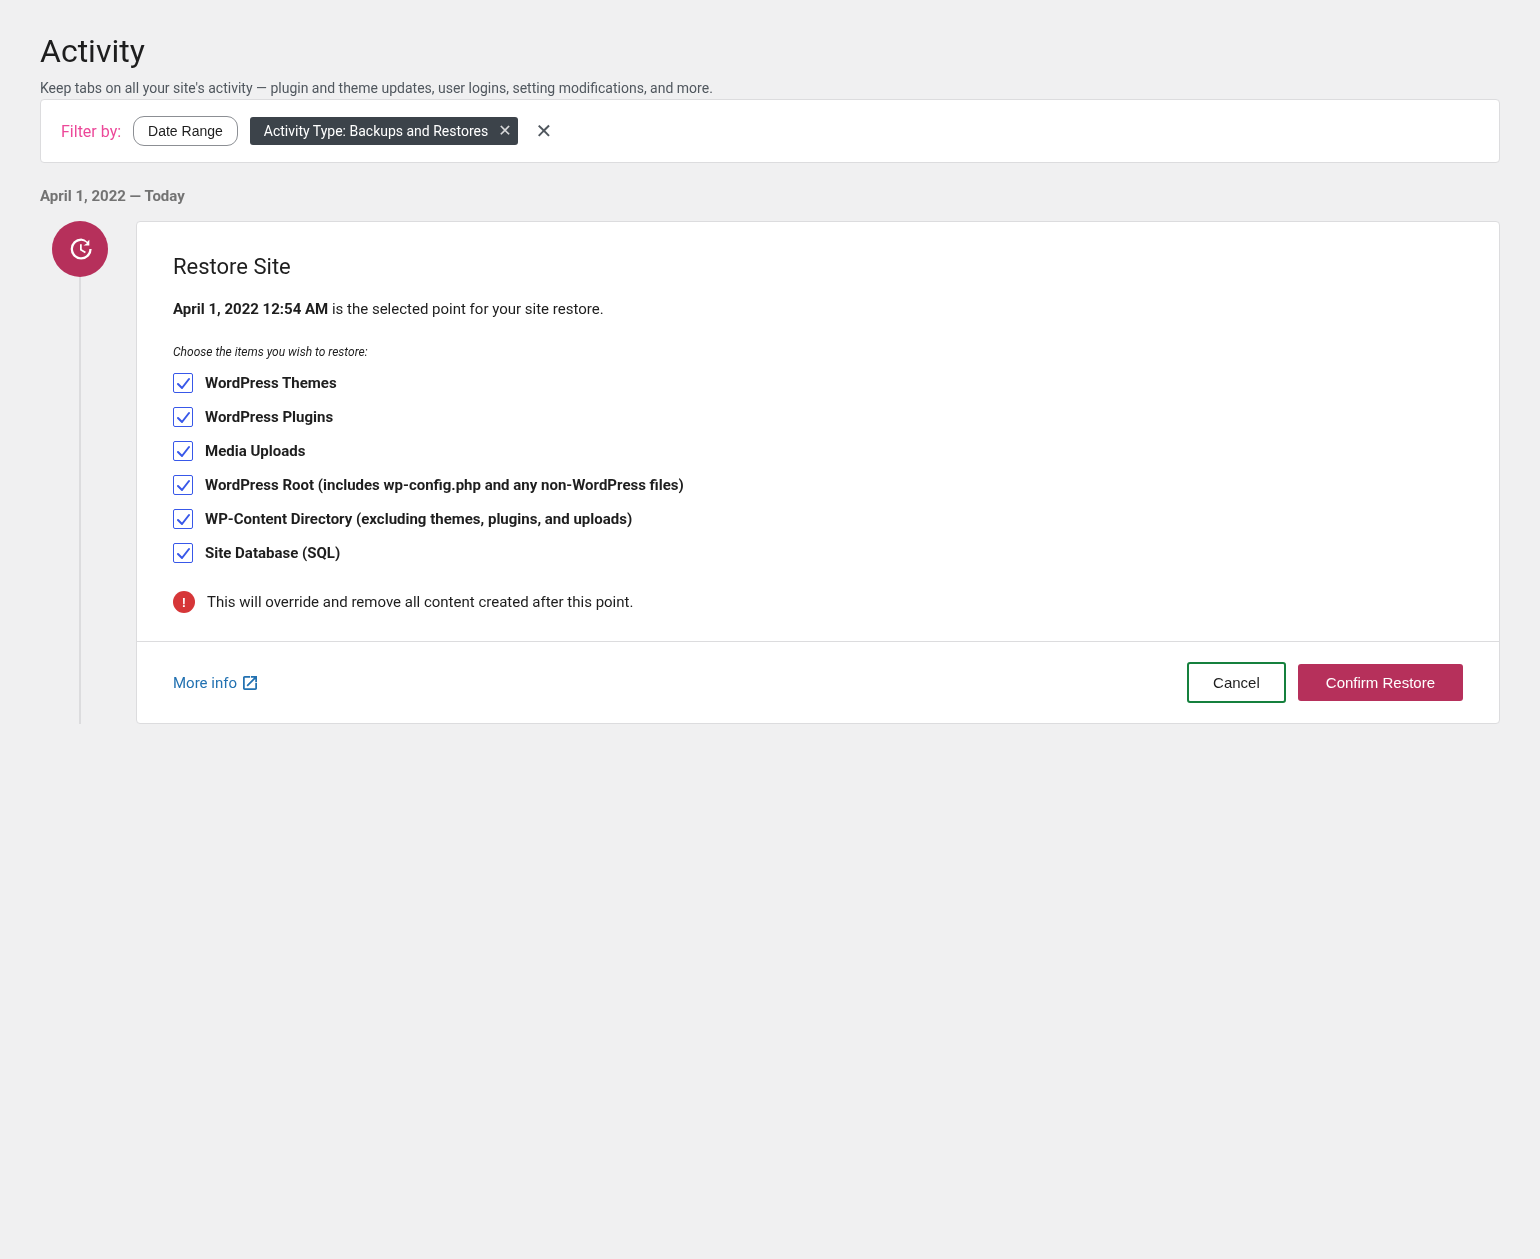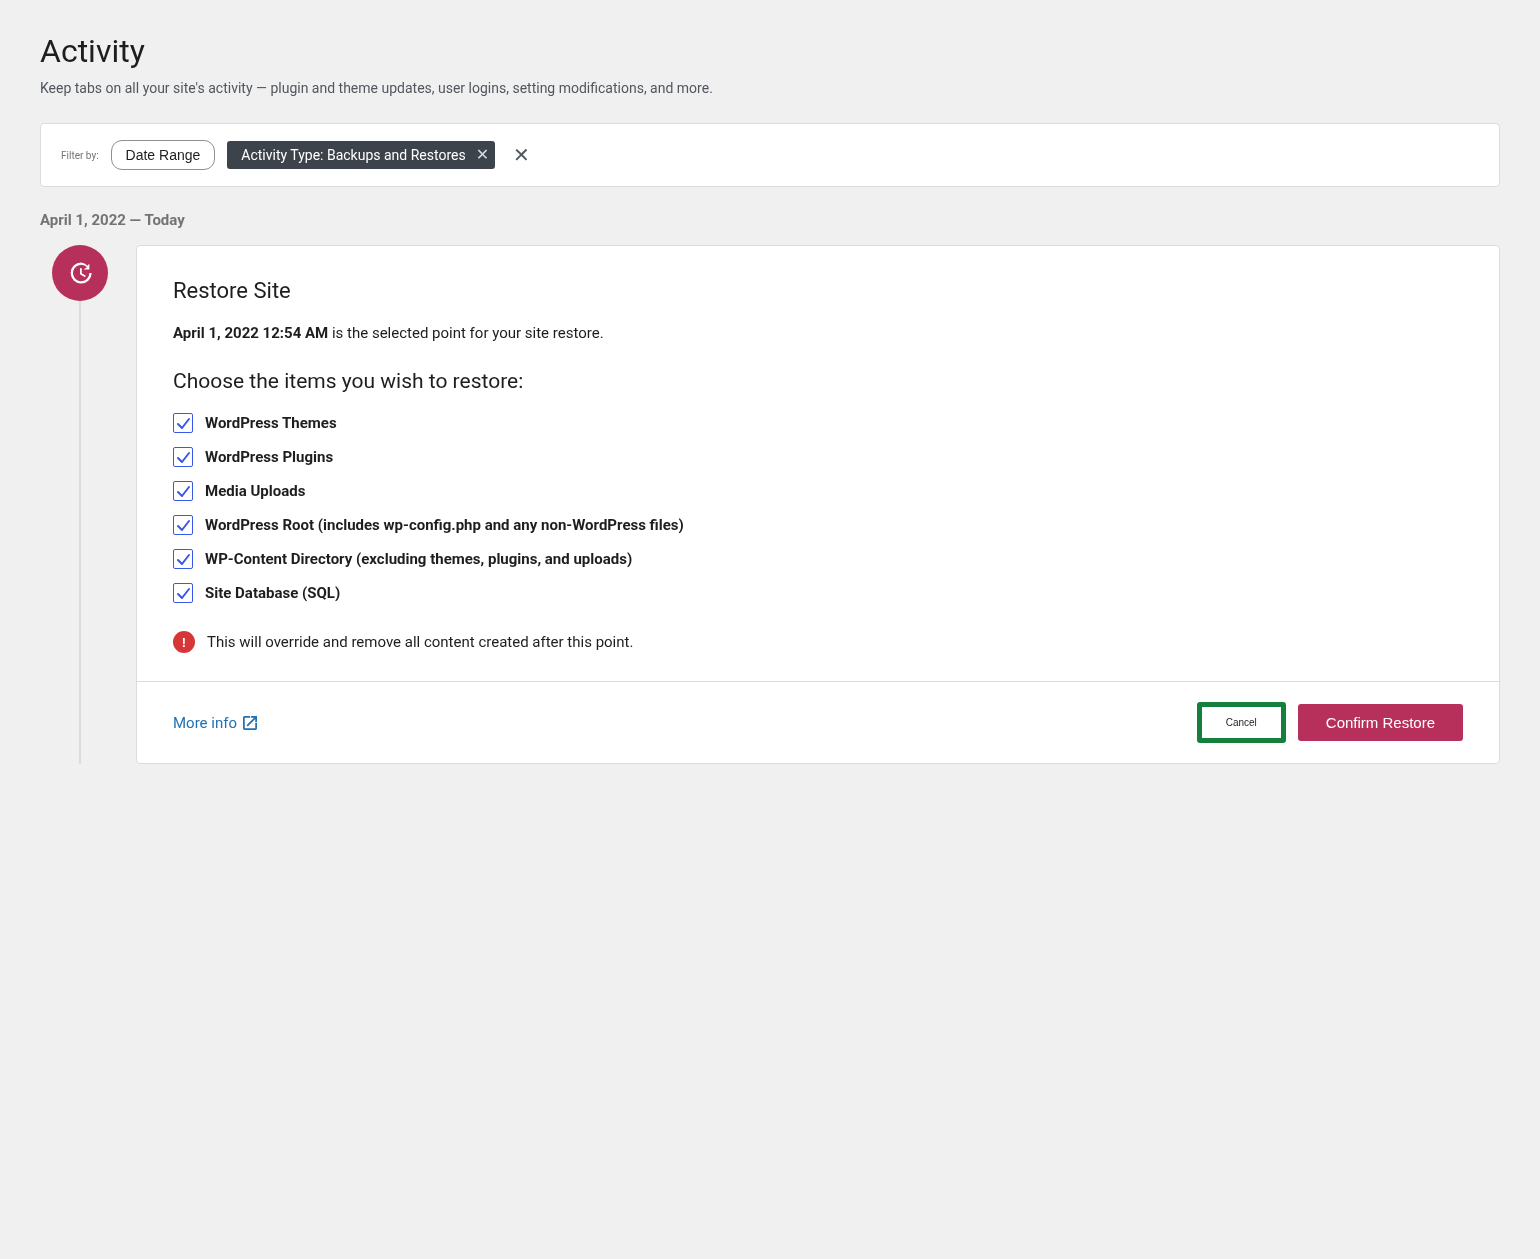--- a/index.html
+++ b/index.html
@@ -6,21 +6,20 @@
 
     body {
       font-family: -apple-system, BlinkMacSystemFont, "Segoe UI", Roboto, Helvetica, Arial, sans-serif;
       background: #f0f0f1;
       color: #1e1e1e;
       min-height: 100vh;
       padding: 32px 40px;
     }
 
     .page-header {
-      margin-bottom: 24px;
     }
 
     .page-title {
       font-size: 32px;
       font-weight: 400;
       color: #1e1e1e;
       line-height: 1.2;
       margin-bottom: 8px;
     }
 
@@ -35,22 +34,22 @@
       border: 1px solid #dcdcde;
       border-radius: 4px;
       padding: 16px 20px;
       display: flex;
       align-items: center;
       gap: 12px;
       margin-bottom: 24px;
     }
 
     .filter-label {
-      font-size: 10px;
-      color: #737373;
+      font-size: 16px;
+      color: #ec4899;
       white-space: nowrap;
     }
 
     .filter-btn-date {
       border: 1px solid #8c8f94;
       background: #fff;
       border-radius: 11px;
       padding: 6px 14px;
       font-size: 14px;
       color: #1e1e1e;
@@ -158,23 +157,24 @@
       color: #1e1e1e;
       margin-bottom: 24px;
       line-height: 1.6;
     }
 
     .restore-description strong {
       font-weight: 700;
     }
 
     .choose-label {
-      font-size: 21px;
-      color: #1e1e1e;
-      margin-bottom: 20px;
+      font-size: 12px;
+      color: #1e1e1e;
+      margin-bottom: 14px;
+      font-style: italic;
     }
 
     .checklist {
       list-style: none;
       margin-bottom: 28px;
     }
 
     .checklist li {
       display: flex;
       align-items: center;
@@ -245,24 +245,24 @@
     }
 
     .footer-actions {
       display: flex;
       gap: 12px;
       align-items: center;
     }
 
     .btn-cancel {
       background: #fff;
-      border: 5px solid #15803d;
+      border: 2px solid #15803d;
       border-radius: 3px;
       padding: 10px 24px;
-      font-size: 10px;
+      font-size: 15px;
       color: #1e1e1e;
       cursor: pointer;
     }
 
     .btn-confirm {
       background: #b6305b;
       border: none;
       border-radius: 3px;
       padding: 10px 28px;
       font-size: 15px;

